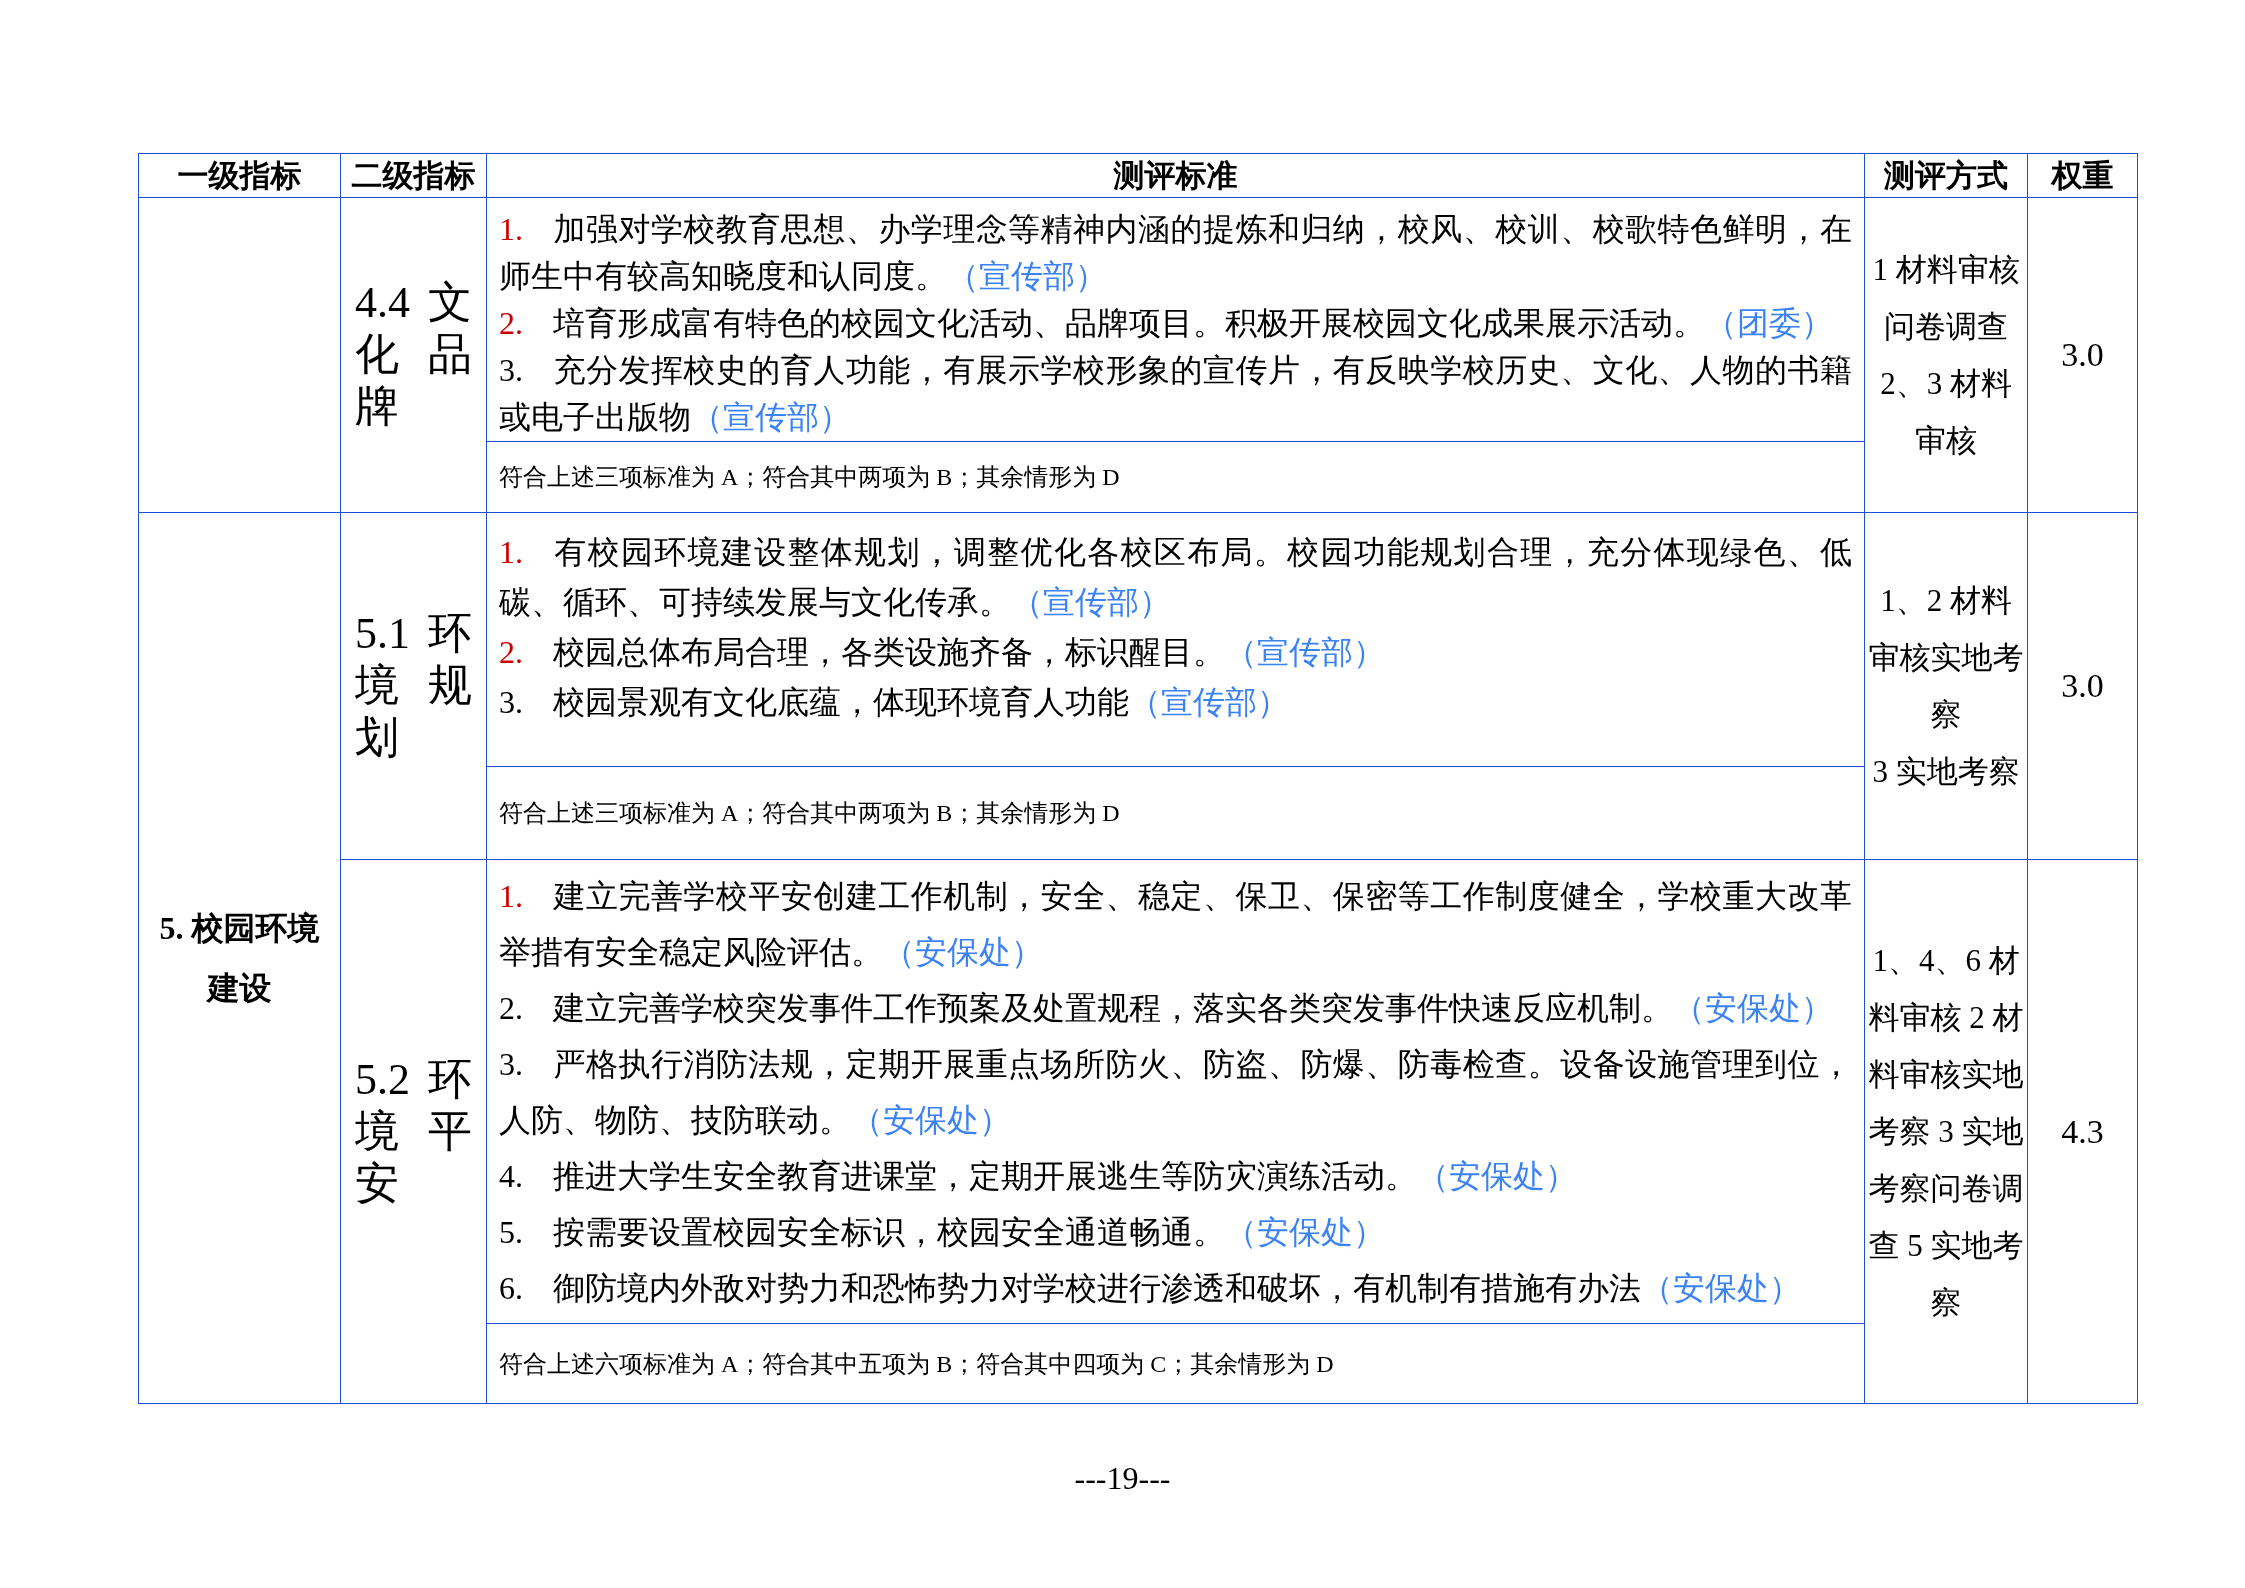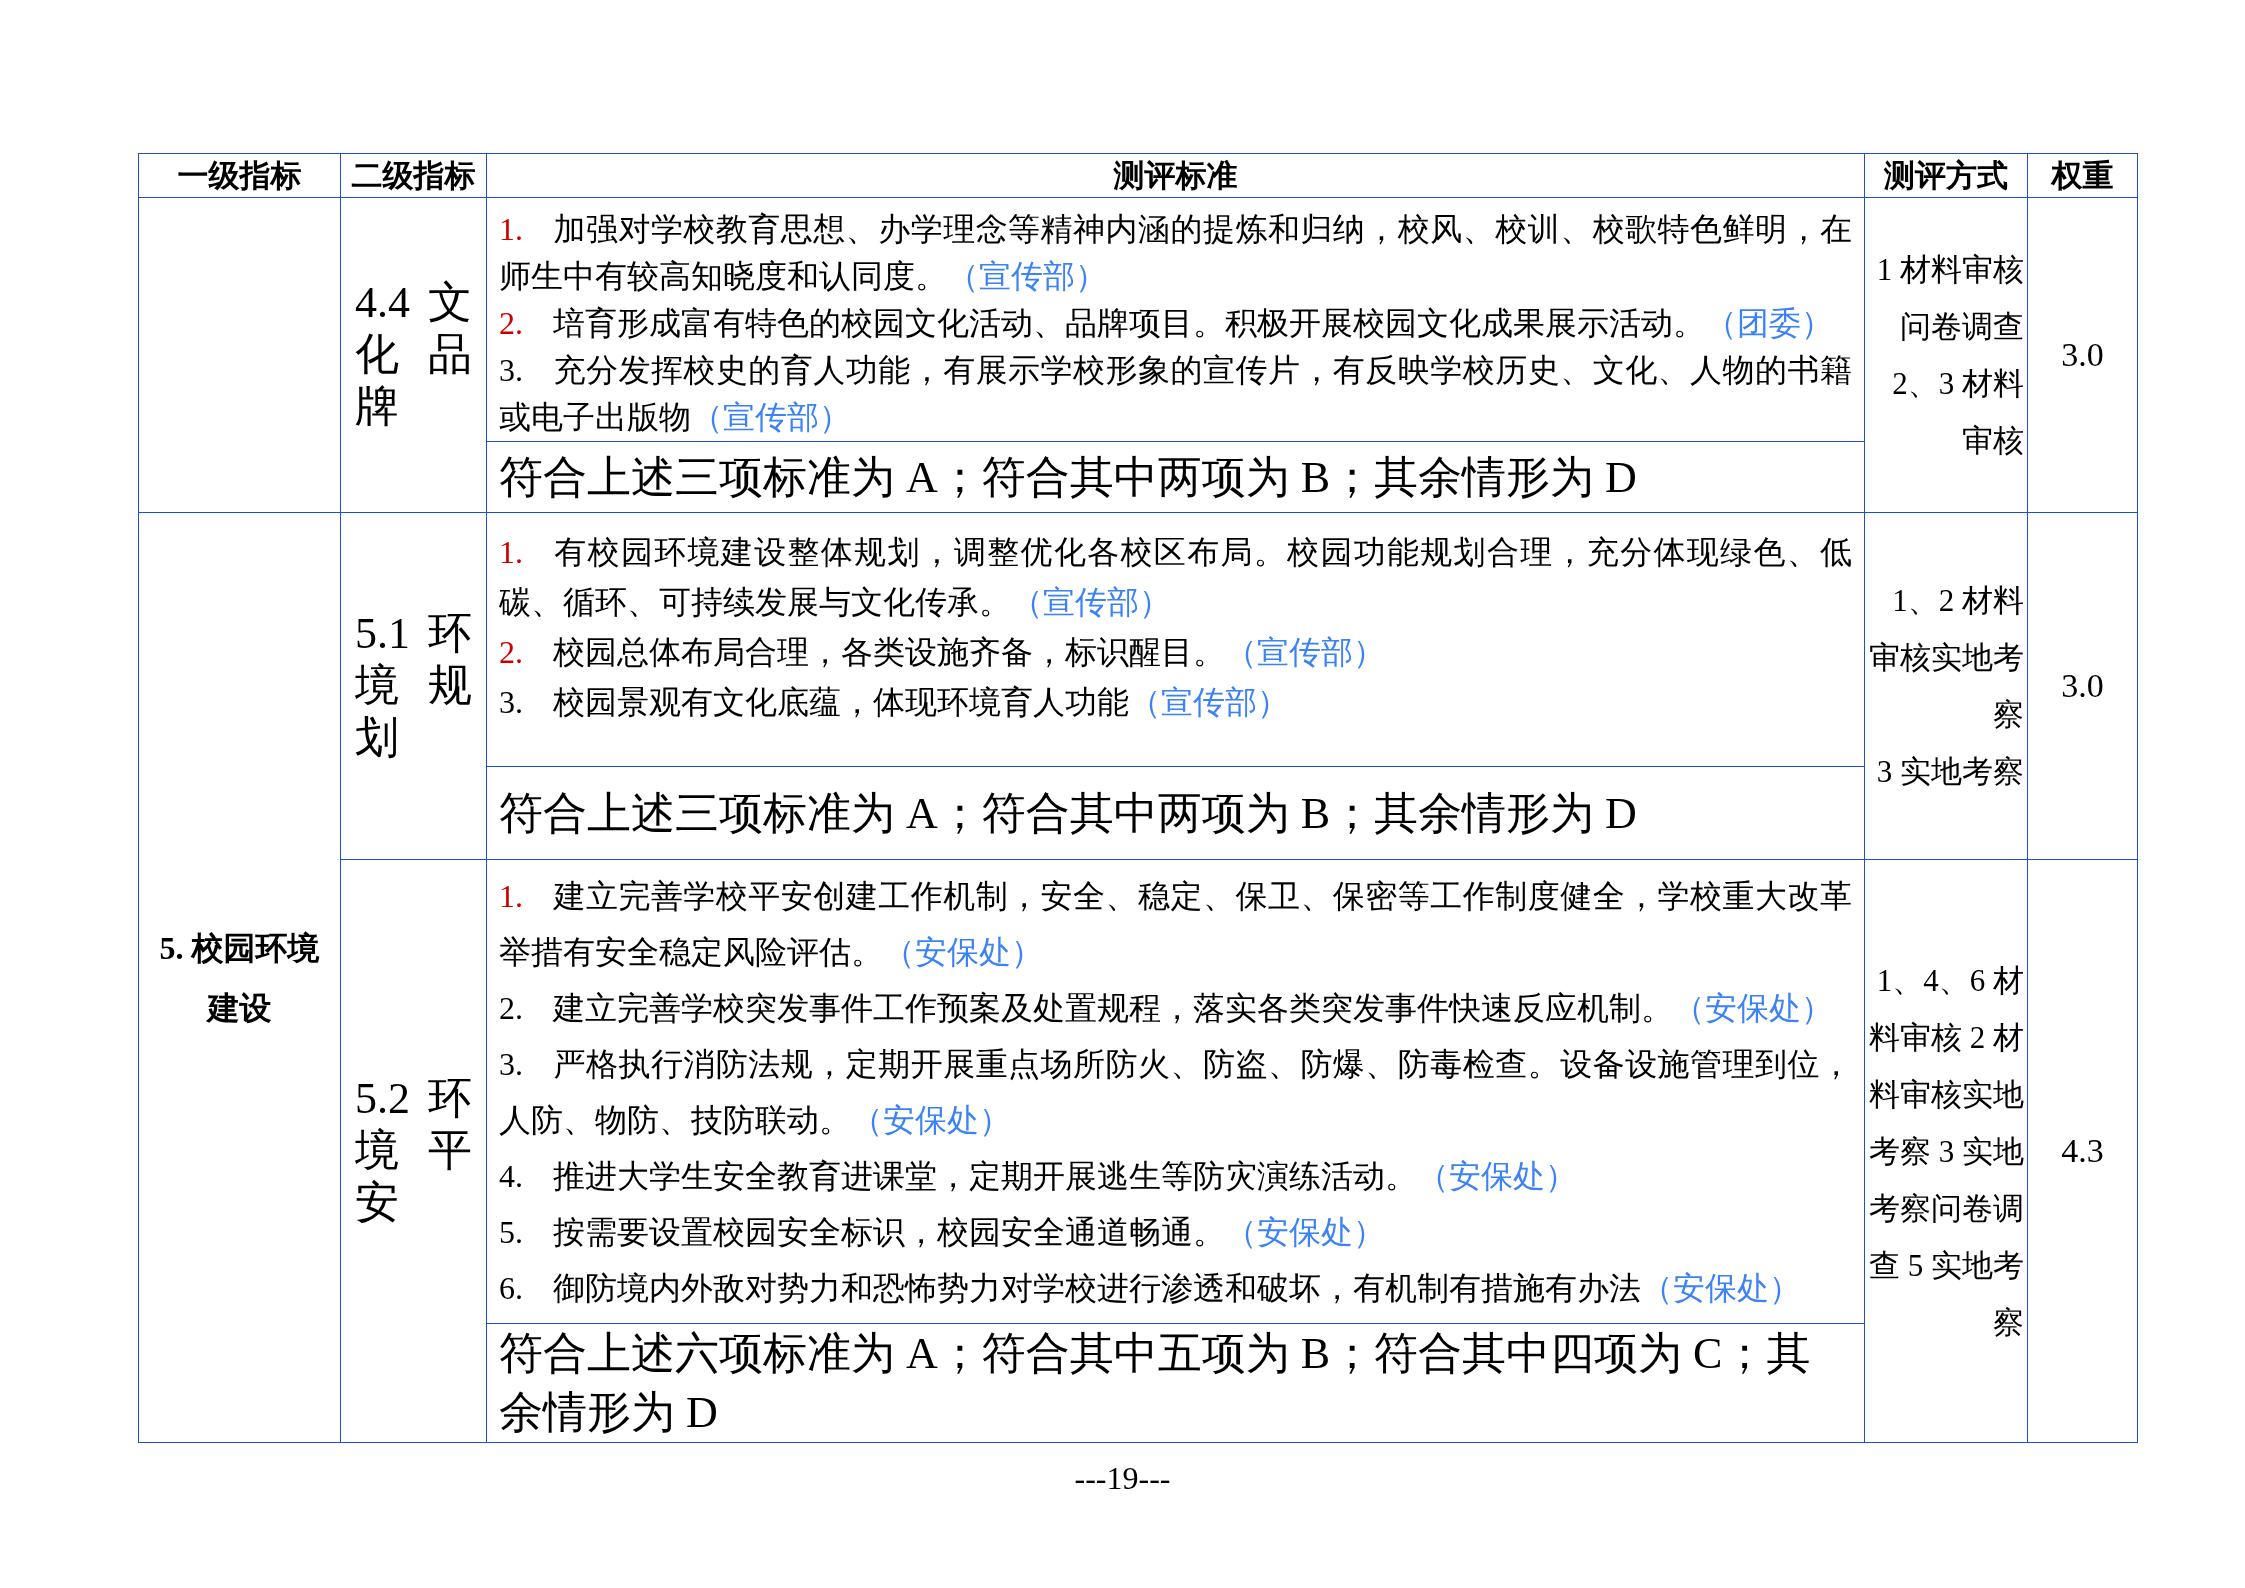--- a/index.html
+++ b/index.html
@@ -34,29 +34,29 @@
   }
   
   td.crit {
     font-size:32px; text-align:justify; vertical-align:top;
     padding:8px 12px 0 12px;
   }
   td.crit-a { height:243px; line-height:47px; }
   td.crit-b { height:254px; line-height:50px; padding-top:14px; }
   td.crit-c { height:464px; line-height:56px; }
   td.grade {
-    font-size:44px; text-align:left; vertical-align:middle;
+    font-size:24px; text-align:left; vertical-align:middle;
     padding:0 12px;
   }
   td.grade-a { height:71px; }
   td.grade-b { height:93px; }
   td.grade-c { height:80px; }
   
   td.c4 {
-    font-size:31px; text-align:right; vertical-align:middle;
+    font-size:31px; text-align:center; vertical-align:middle;
     line-height:57px; padding:0 3px;
   }
   
   td.c5 {
     font-size:34px; text-align:center; vertical-align:middle;
   }
   .num  { color:#cc0000; margin-right:30px; }
   .num.black { color:#000; }
   .dept { color:#3b82f6; }
   .footer {

